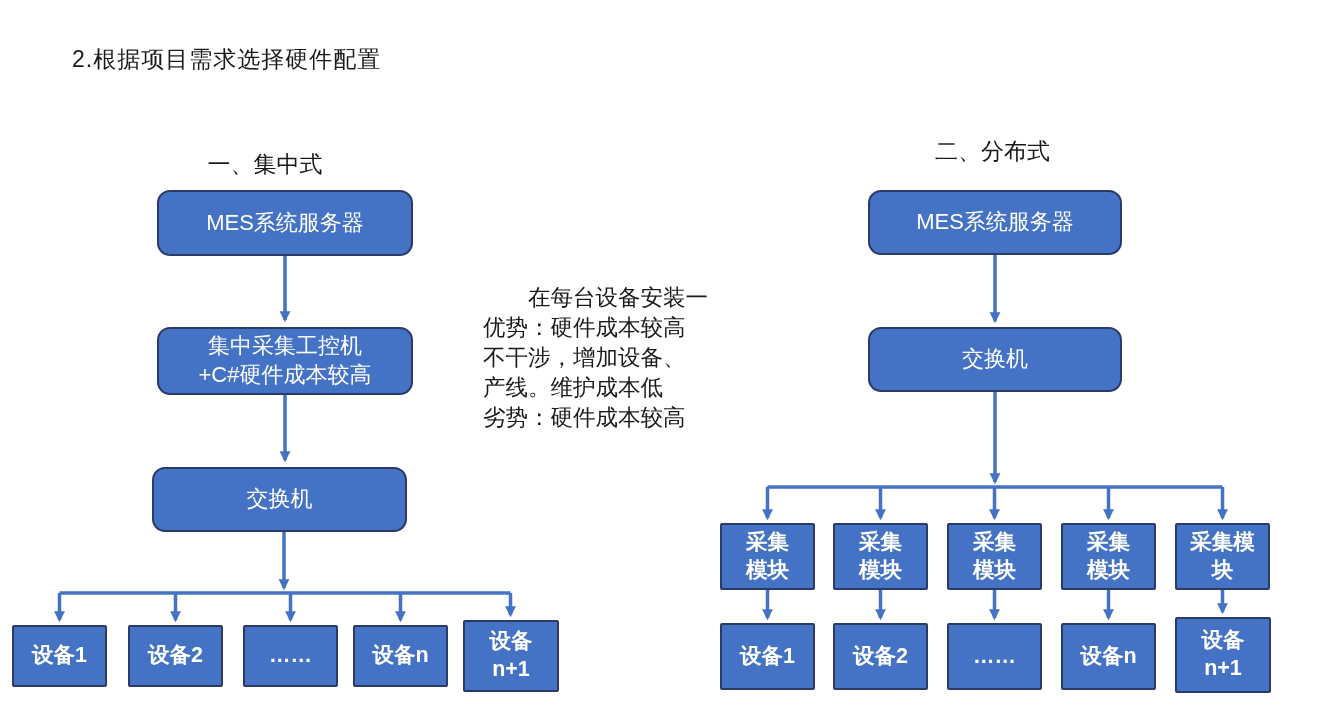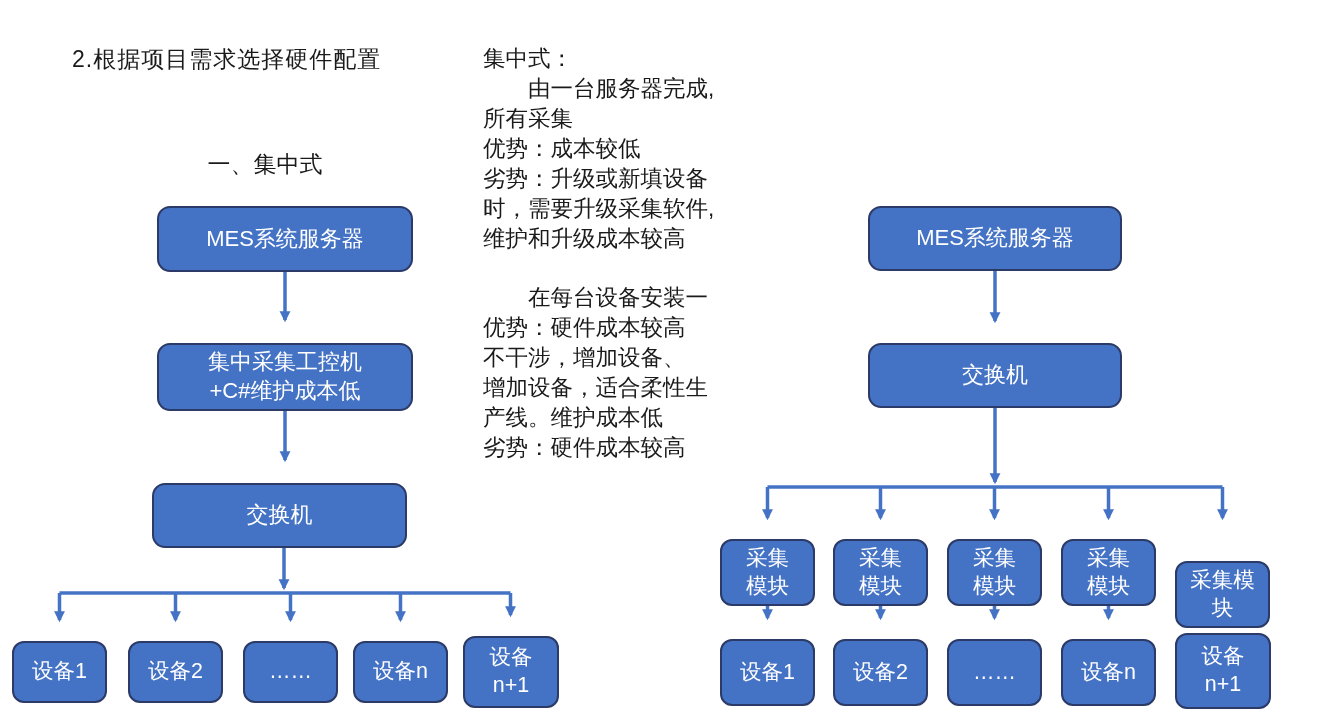--- a/index.html
+++ b/index.html
@@ -16,23 +16,23 @@
   .svg-layer{position:absolute;left:0;top:0;width:1319px;height:718px;pointer-events:none;}
   .svg-layer .conn{stroke:var(--connector);stroke-width:3.5;fill:none;}
   .svg-layer .arrowfill{fill:var(--connector);}
   .page-title{position:absolute;left:72px;top:44px;font-size:23px;color:var(--ink);letter-spacing:1px;white-space:nowrap;}
   .section-heading{position:absolute;font-size:23px;color:var(--ink);text-align:center;white-space:nowrap;}
   .heading-left{left:160px;top:133px;width:210px;margin-top:16px;}
   .heading-right{left:890px;top:136px;width:205px;}
   .node{
     position:absolute;background:var(--fill);border:2px solid var(--border);
     border-radius:13px;color:var(--light);display:flex;align-items:center;justify-content:center;
-    text-align:center;font-size:22px;line-height:1.3;white-space:pre-line;box-sizing:border-box;margin-top:16px;
+    text-align:center;font-size:22px;line-height:1.3;white-space:pre-line;box-sizing:border-box;
   }
-  .node.small{font-size:21.5px;border-radius:12px;}
+  .node.small{font-size:21.5px;border-radius:2px;font-weight:bold;}
   .notes{position:absolute;left:483px;width:340px;color:var(--ink);font-size:22.5px;line-height:30px;}
   .notes-centralized{top:44px;}
   .notes-distributed{top:283px;}
   .notes div{white-space:nowrap;}
 </style>
 </head>
 <body>
 
 <div class="canvas">
 
@@ -63,61 +63,52 @@
     <line class="conn" x1="1222.5" y1="487" x2="1222.5" y2="518" marker-end="url(#arrowhead)"></line>
     <line class="conn" x1="767.5" y1="590" x2="767.5" y2="618" marker-end="url(#arrowhead)"></line>
     <line class="conn" x1="880.5" y1="590" x2="880.5" y2="618" marker-end="url(#arrowhead)"></line>
     <line class="conn" x1="994.5" y1="590" x2="994.5" y2="618" marker-end="url(#arrowhead)"></line>
     <line class="conn" x1="1108.5" y1="590" x2="1108.5" y2="618" marker-end="url(#arrowhead)"></line>
     <line class="conn" x1="1222.5" y1="590" x2="1222.5" y2="612" marker-end="url(#arrowhead)"></line>
   </svg>
 
   <div class="page-title">2.根据项目需求选择硬件配置</div>
 
-  <div class="notes notes-centralized">
-    <div>集中式：</div>
-    <div>　　由一台服务器完成,</div>
-    <div>所有采集</div>
-    <div>优势：成本较低</div>
-    <div>劣势：升级或新填设备</div>
-    <div>时，需要升级采集软件,</div>
-    <div>维护和升级成本较高</div>
-  </div>
   <div class="notes notes-distributed">
     <div>　　在每台设备安装一</div>
     <div>优势：硬件成本较高</div>
     <div>不干涉，增加设备、</div>
-    <div>增加设备，适合柔性生</div>
     <div>产线。维护成本低</div>
     <div>劣势：硬件成本较高</div>
   </div>
 
   <div class="section-heading heading-left">一、集中式</div>
   <div class="node" style="left:157px;top:190px;width:256px;height:66px;">MES系统服务器</div>
   <div class="node" style="left:157px;top:327px;width:256px;height:68px;">集中采集工控机
-+C#维护成本低</div>
++C#硬件成本较高</div>
   <div class="node" style="left:152px;top:467px;width:255px;height:65px;">交换机</div>
   <div class="node small" style="left:12px;top:625px;width:95px;height:62px;">设备1</div>
   <div class="node small" style="left:128px;top:625px;width:95px;height:62px;">设备2</div>
   <div class="node small" style="left:243px;top:625px;width:95px;height:62px;">……</div>
   <div class="node small" style="left:353px;top:625px;width:95px;height:62px;">设备n</div>
   <div class="node small" style="left:463px;top:620px;width:96px;height:72px;">设备
 n+1</div>
 
+  <div class="section-heading heading-right">二、分布式</div>
   <div class="node" style="left:868px;top:190px;width:254px;height:65px;">MES系统服务器</div>
   <div class="node" style="left:868px;top:327px;width:254px;height:65px;">交换机</div>
   <div class="node small" style="left:720px;top:523px;width:95px;height:67px;">采集
 模块</div>
   <div class="node small" style="left:833px;top:523px;width:95px;height:67px;">采集
 模块</div>
   <div class="node small" style="left:947px;top:523px;width:95px;height:67px;">采集
 模块</div>
   <div class="node small" style="left:1061px;top:523px;width:95px;height:67px;">采集
 模块</div>
-  <div class="node small" style="left:1175px;top:545px;width:95px;height:67px;">采集模
+  <div class="node small" style="left:1175px;top:523px;width:95px;height:67px;">采集模
 块</div>
   <div class="node small" style="left:720px;top:623px;width:95px;height:67px;">设备1</div>
   <div class="node small" style="left:833px;top:623px;width:95px;height:67px;">设备2</div>
   <div class="node small" style="left:947px;top:623px;width:95px;height:67px;">……</div>
   <div class="node small" style="left:1061px;top:623px;width:95px;height:67px;">设备n</div>
   <div class="node small" style="left:1175px;top:617px;width:96px;height:76px;">设备
 n+1</div>
 
 </div>
 

